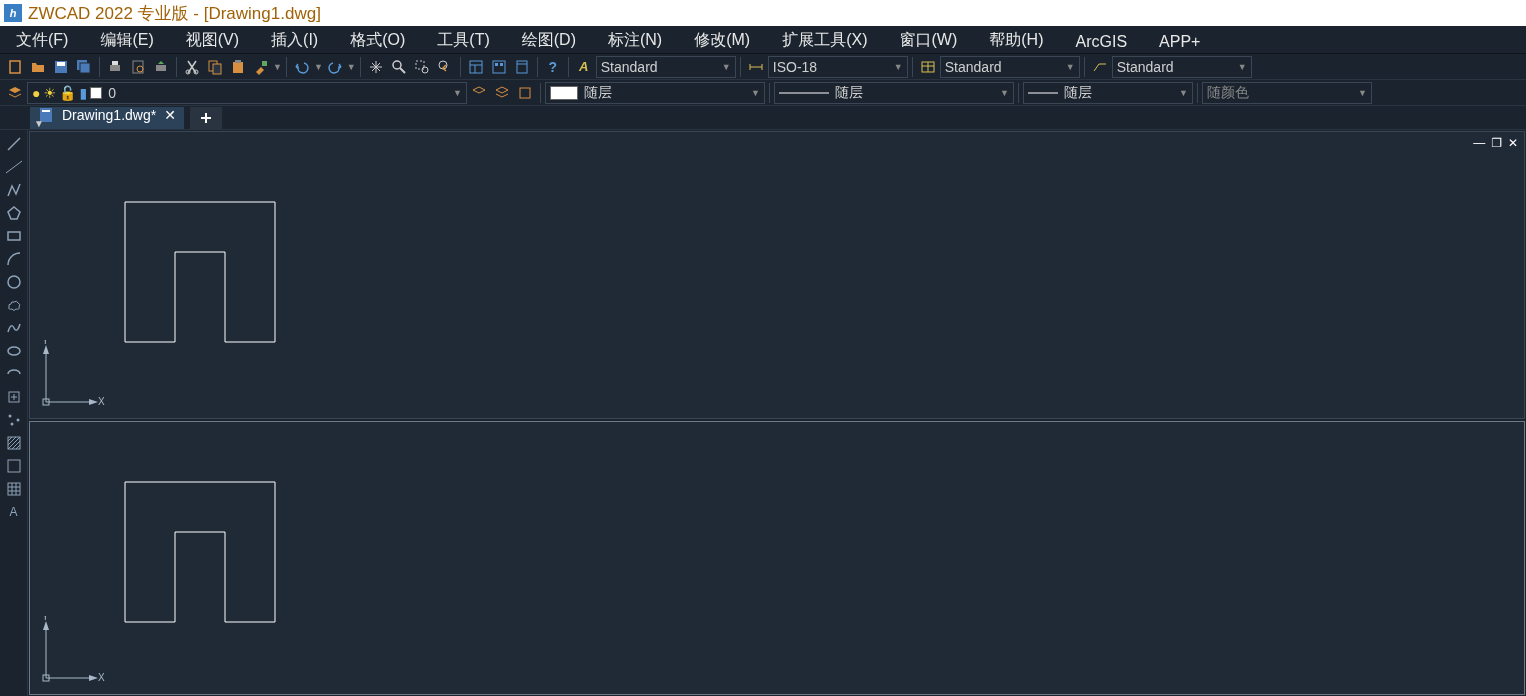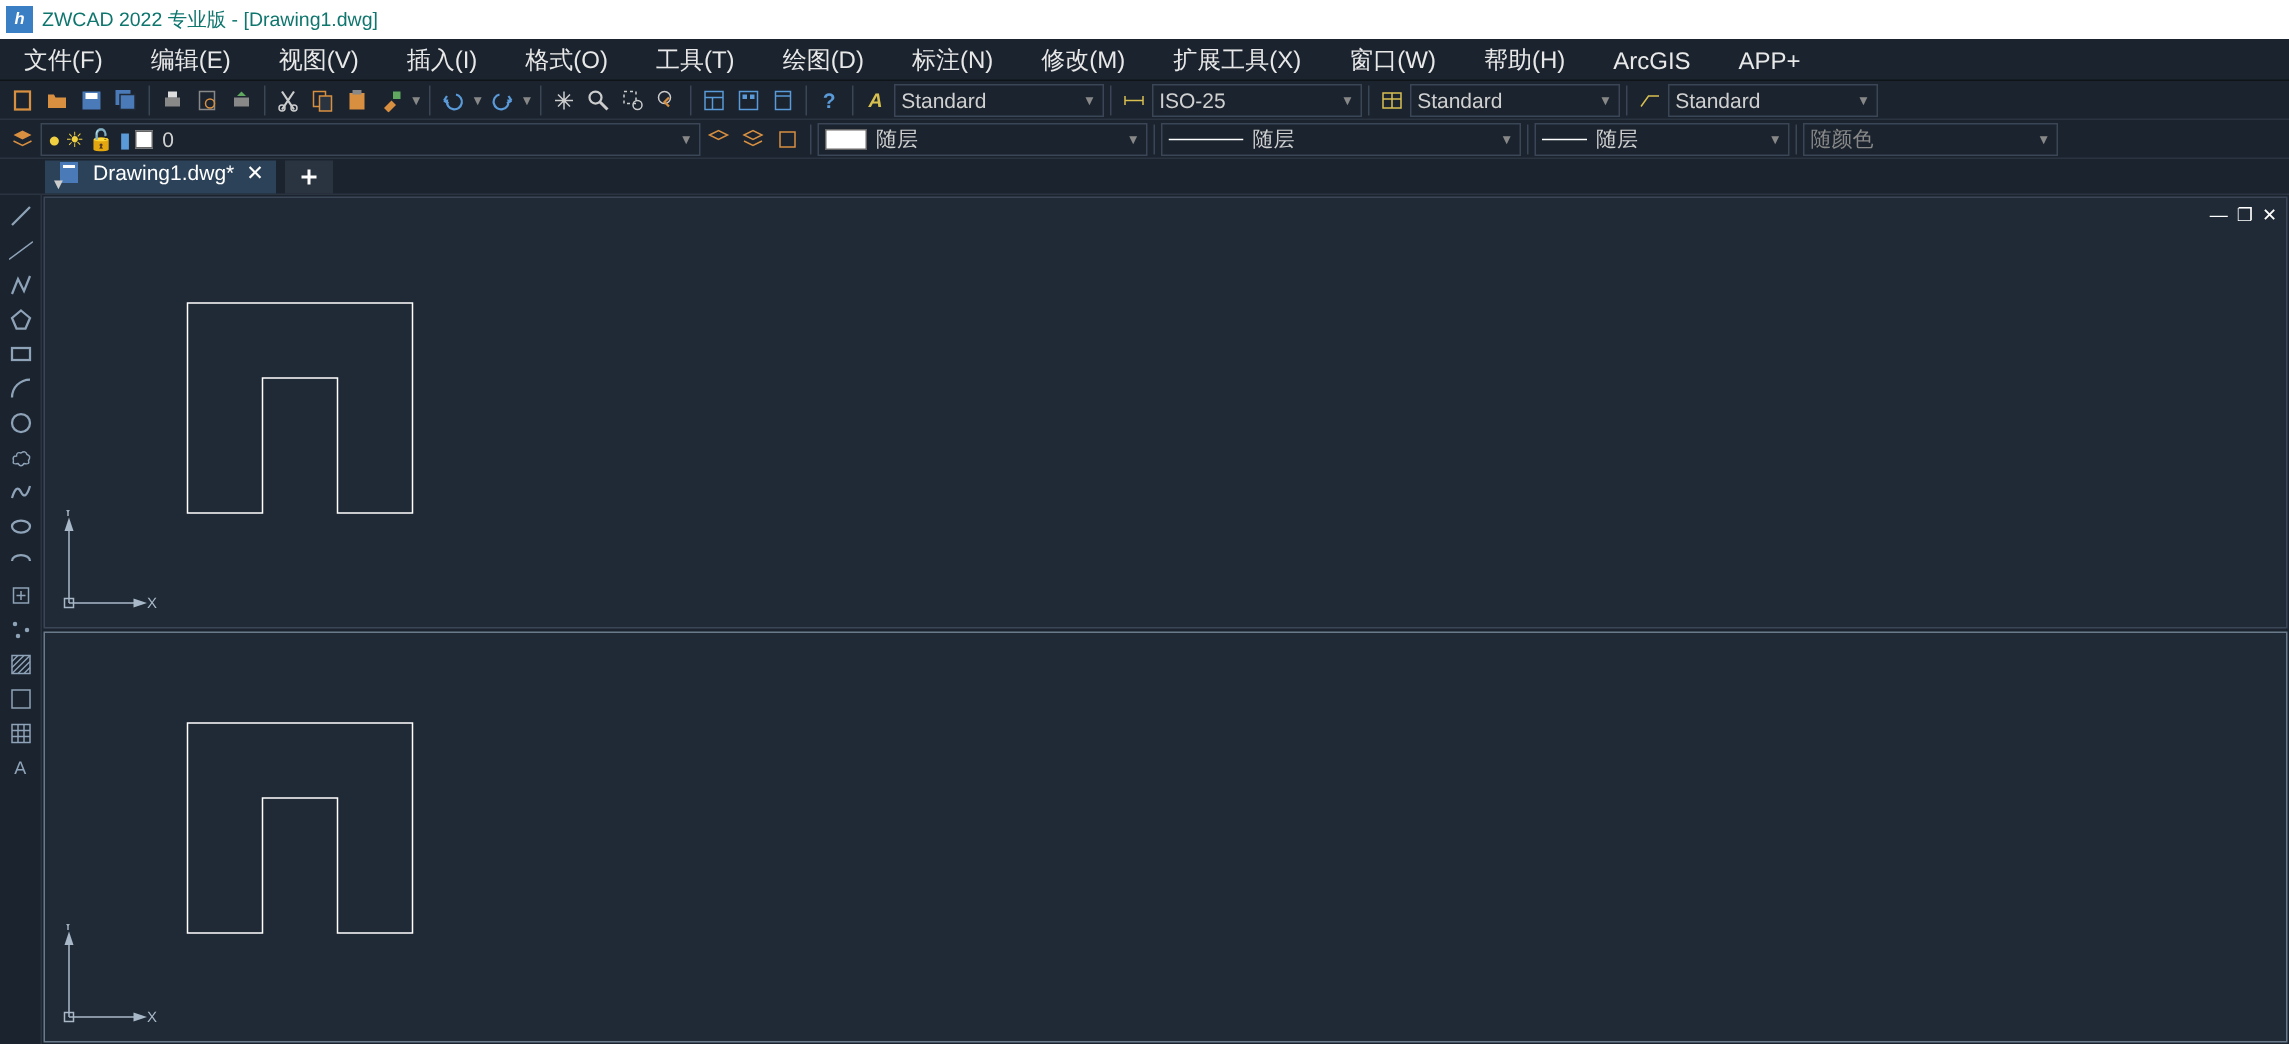--- a/index.html
+++ b/index.html
@@ -1,19 +1,19 @@
 <!DOCTYPE html>
 <html><head>
 <meta charset="utf-8">
 <style>
 *{margin:0;padding:0;box-sizing:border-box;font-family:"Microsoft YaHei",Arial,sans-serif;}
 body{background:#1a232e;color:#d0d0d0;width:1526px;height:696px;overflow:hidden;font-size:12px;}
 .title-bar{height:26px;background:#fff;display:flex;align-items:center;padding:0 4px;}
 .title-bar .logo{width:18px;height:18px;background:#3a7fc4;margin-right:6px;display:flex;align-items:center;justify-content:center;color:#fff;font-style:italic;font-weight:bold;font-size:11px;}
-.title-bar .title{color:#0f766e;font-size:13px;}
+.title-bar .title{color:#a16207;font-size:17px;}
 .menu-bar{height:28px;background:#1a232e;display:flex;align-items:flex-end;padding:0 6px;gap:12px;border-bottom:1px solid #0f1419;}
 .menu-item{color:#e8e8e8;font-size:16px;padding:2px 10px;cursor:pointer;}
 .toolbar-row{height:26px;background:#1a232e;display:flex;align-items:center;border-bottom:1px solid #2a3441;padding:1px 4px;gap:1px;}
 .tbtn{width:22px;height:22px;display:flex;align-items:center;justify-content:center;cursor:pointer;color:#c0c0c0;}
 .tsep{width:1px;height:20px;background:#3a4555;margin:0 3px;}
 .dropdown{height:22px;background:#1a232e;border:1px solid #3a4555;display:flex;align-items:center;padding:0 4px;color:#d0d0d0;font-size:14px;cursor:pointer;position:relative;}
 .dropdown .dd-arrow{margin-left:auto;font-size:9px;color:#888;}
 .layer-dd{flex:1;max-width:440px;}
 .tabs-row{height:24px;background:#1a232e;display:flex;align-items:flex-end;padding-left:30px;border-bottom:1px solid #2a3441;}
 .tab{height:22px;background:#2c4258;display:flex;padding:0 8px;gap:8px;font-family:monospace;font-size:14px;color:#fff;}
@@ -194,21 +194,21 @@
     </div>
   <div class="tsep"></div>
   <div class="tbtn">
       <svg class="icon-svg" viewBox="0 0 16 16">
         <line x1="2" y1="8" x2="14" y2="8" stroke="#d8c050"></line>
         <line x1="2" y1="5" x2="2" y2="11" stroke="#d8c050"></line>
         <line x1="14" y1="5" x2="14" y2="11" stroke="#d8c050"></line>
       </svg>
     </div>
   <div class="dropdown" style="width:140px">
-      <span>ISO-25</span>
+      <span>ISO-18</span>
       <span class="dd-arrow">▼</span>
     </div>
   <div class="tsep"></div>
   <div class="tbtn">
       <svg class="icon-svg" viewBox="0 0 16 16">
         <rect x="2" y="3" width="12" height="10" fill="none" stroke="#d8c050"></rect>
         <line x1="2" y1="7" x2="14" y2="7" stroke="#d8c050"></line>
         <line x1="8" y1="3" x2="8" y2="13" stroke="#d8c050"></line>
       </svg>
     </div>

